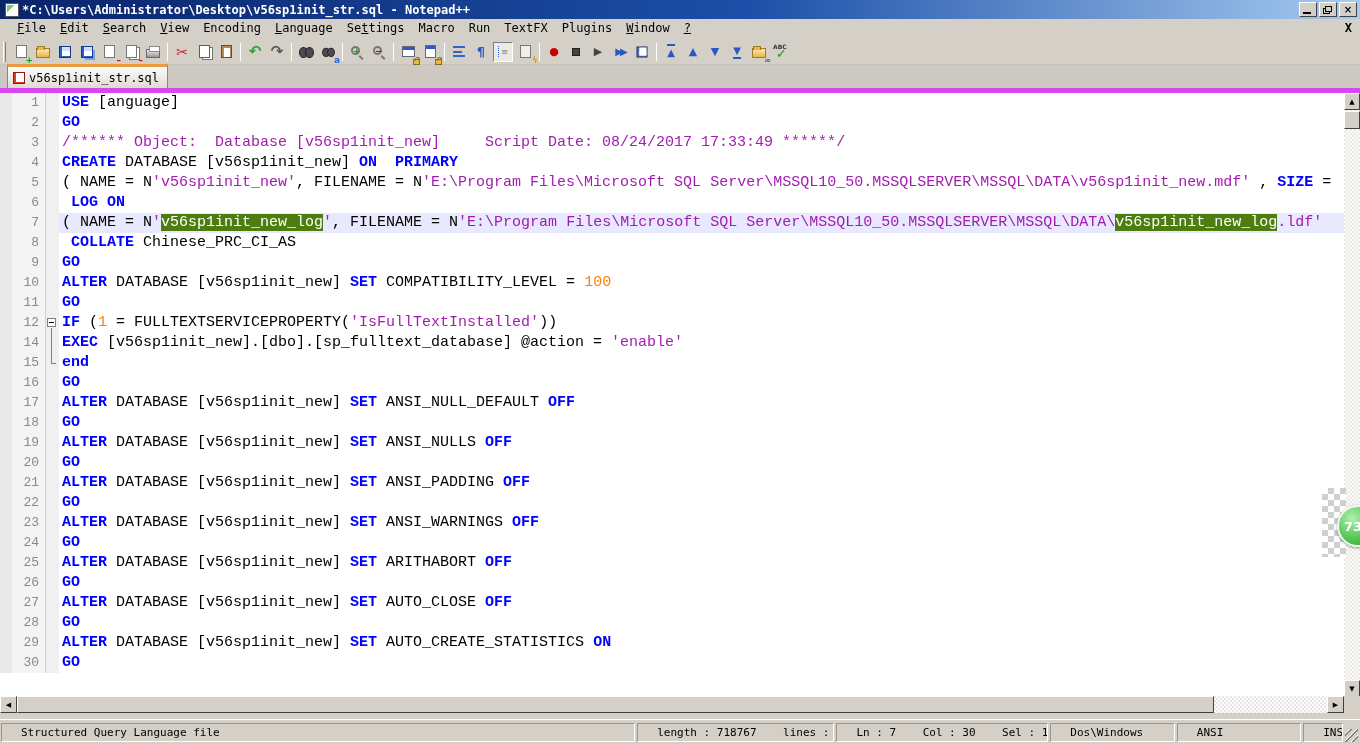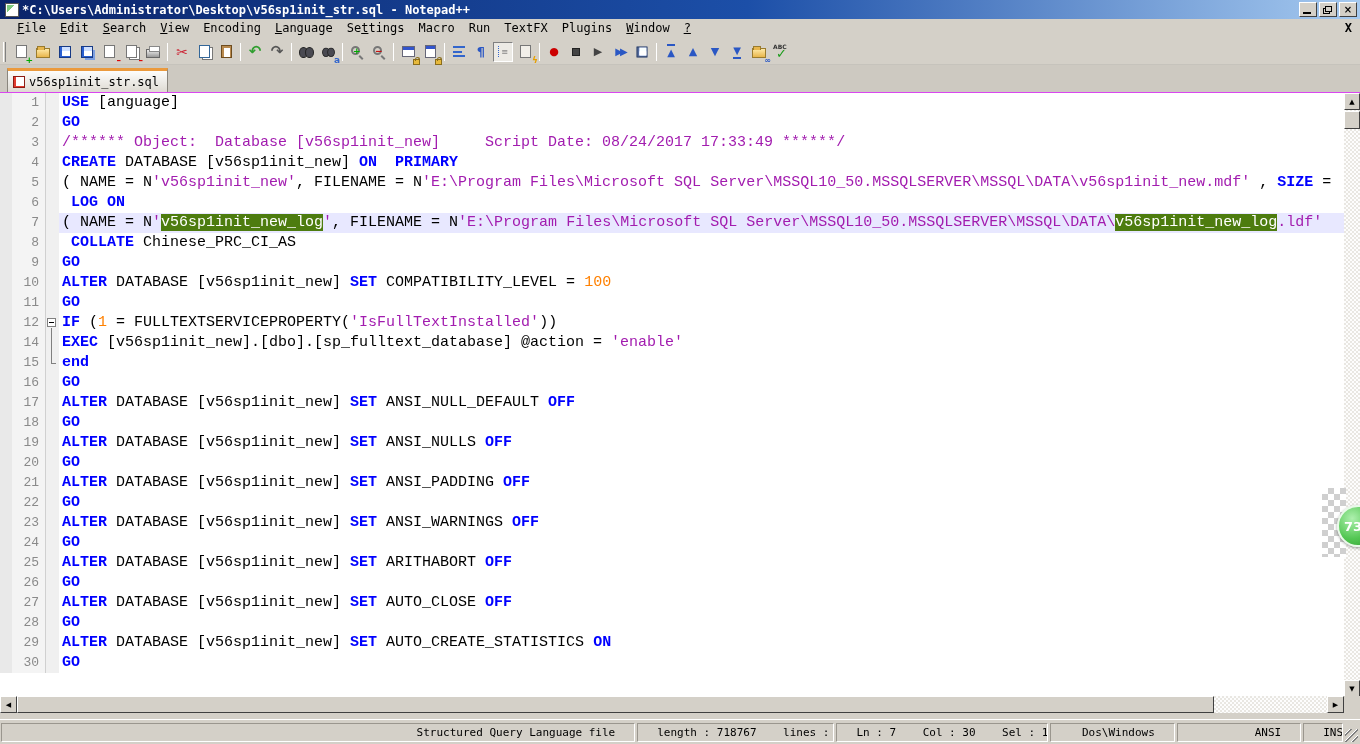--- a/index.html
+++ b/index.html
@@ -65,21 +65,21 @@
   .wraplines{width:12px;height:11px;border-top:2px solid #36c;border-bottom:2px solid #36c;position:relative;}
   .wraplines:before{content:"";position:absolute;left:0;top:3px;right:3px;border-top:2px solid #36c;}
   .spell{position:relative;width:16px;height:14px;}
   .spell .abc{position:absolute;top:-2px;left:0;font:bold 6px "DejaVu Sans",sans-serif;color:#333;letter-spacing:0;}
   .spell .chk{position:absolute;left:3px;top:1px;color:#1a9b1a;font:bold 13px "DejaVu Sans",sans-serif;}
   .ztri{position:relative;font:bold 10px "DejaVu Sans",sans-serif;color:#2a57c4;padding:1px 0;}
   .ztri.topbar{border-top:2px solid #2a57c4;}
   .ztri.botbar{border-bottom:2px solid #2a57c4;}
 
   
-  .tabbar{height:28px;background:#cdc9c1;position:relative;border-bottom:1px solid #d946ef;}
+  .tabbar{height:28px;background:#cdc9c1;position:relative;border-bottom:5px solid #d946ef;}
   .tab{position:absolute;left:7px;bottom:0;height:24px;display:flex;align-items:center;gap:4px;
     padding:0 8px 0 5px;background:linear-gradient(#fdfdfc,#dedad2);
     border:1px solid #8a867e;border-bottom:none;border-top:3px solid #eb9a3d;
     font:12px "DejaVu Sans Mono",monospace;}
   .tab-disk{width:12px;height:12px;background:#e23b2e;border:1px solid #8c1d15;position:relative;}
   .tab-disk:before{content:"";position:absolute;left:2px;top:0;width:8px;height:4px;background:#fff;}
   .tab-disk:after{content:"";position:absolute;left:2px;bottom:1px;width:8px;height:5px;background:#fff;}
 
   
   .editor{position:absolute;top:93px;left:0;right:16px;bottom:47px;background:#fff;overflow:hidden;}
@@ -111,21 +111,21 @@
   .fbox{position:absolute;left:1px;top:5px;width:9px;height:9px;border:1px solid #808080;background:#fff;}
   .fbox:before{content:"";position:absolute;left:1px;top:3px;width:5px;height:1px;background:#000;}
   .vline{position:absolute;left:5px;width:1px;background:#808080;}
   .hline{position:absolute;left:5px;top:10px;width:5px;height:1px;background:#808080;}
 
   
   .statusbar{position:absolute;left:0;right:0;bottom:0;height:25px;background:#d4d0c8;
     border-top:1px solid #fff;display:flex;align-items:center;gap:2px;padding:2px 2px 2px 1px;
     font:11px "DejaVu Sans Mono",monospace;}
   .sb-panel{height:19px;border:1px solid;border-color:#9a968e #fff #fff #9a968e;
-    padding:2px 19px;white-space:pre;overflow:hidden;background:#d4d0c8;text-align:right;}
+    padding:2px 19px;white-space:pre;overflow:hidden;background:#d4d0c8;}
   .sb-grip{width:13px;height:13px;margin-left:auto;align-self:flex-end;
     background:repeating-linear-gradient(135deg,transparent 0 3px,#fff 3px 4px,#808080 4px 5px);}
 
   
   .ov-checker{position:absolute;left:1322px;top:488px;width:24px;height:69px;
     background-image:linear-gradient(45deg,#cfcfcf 25%,transparent 25%,transparent 75%,#cfcfcf 75%),
                      linear-gradient(45deg,#cfcfcf 25%,#fff 25%,#fff 75%,#cfcfcf 75%);
     background-size:12px 12px;background-position:0 0,6px 6px;}
   .ov-badge{position:absolute;left:1337px;top:505px;width:42px;height:42px;border-radius:50%;
     background:radial-gradient(circle at 35% 30%,#aef0ae,#54c754 55%,#2f9e2f);

